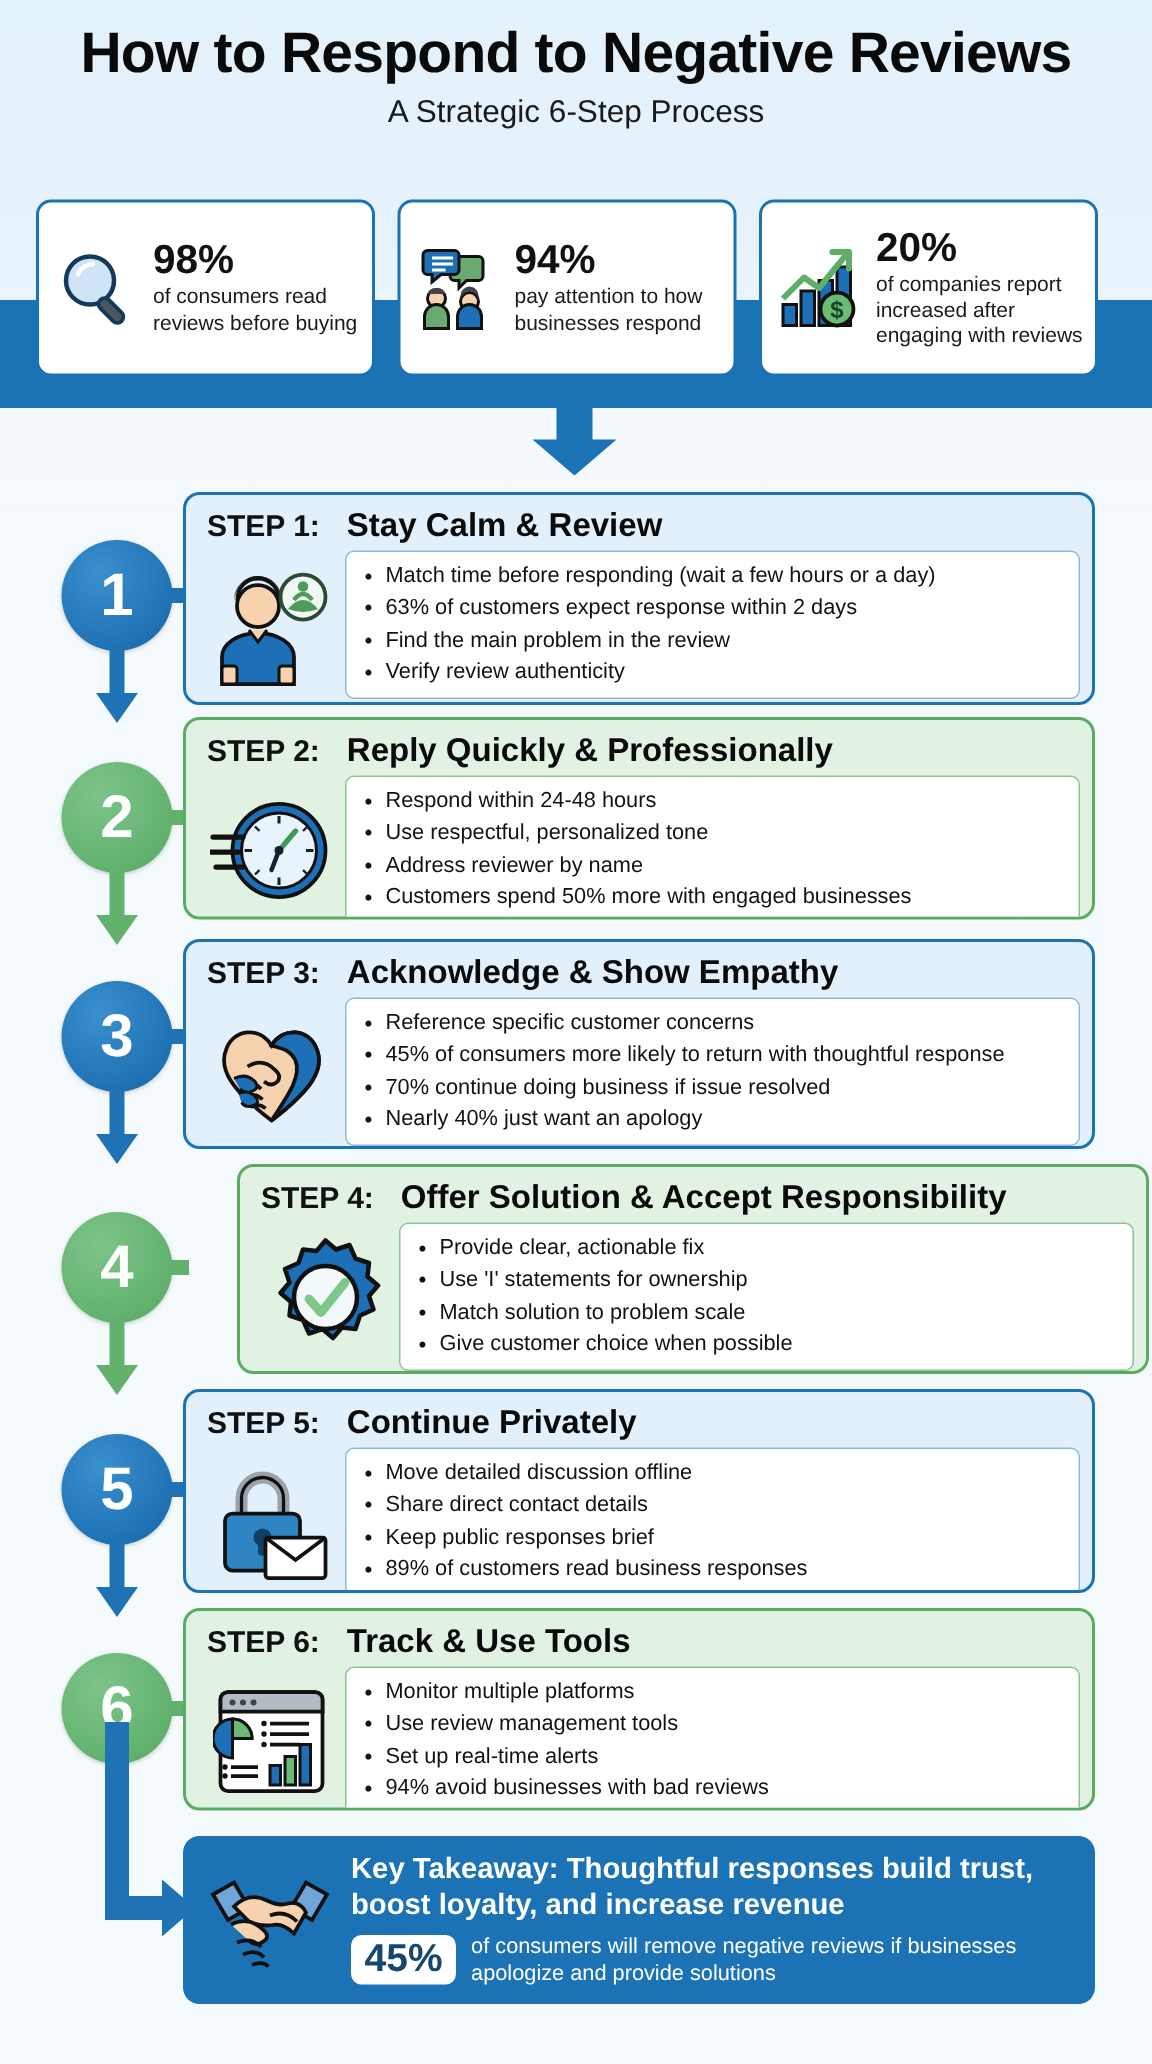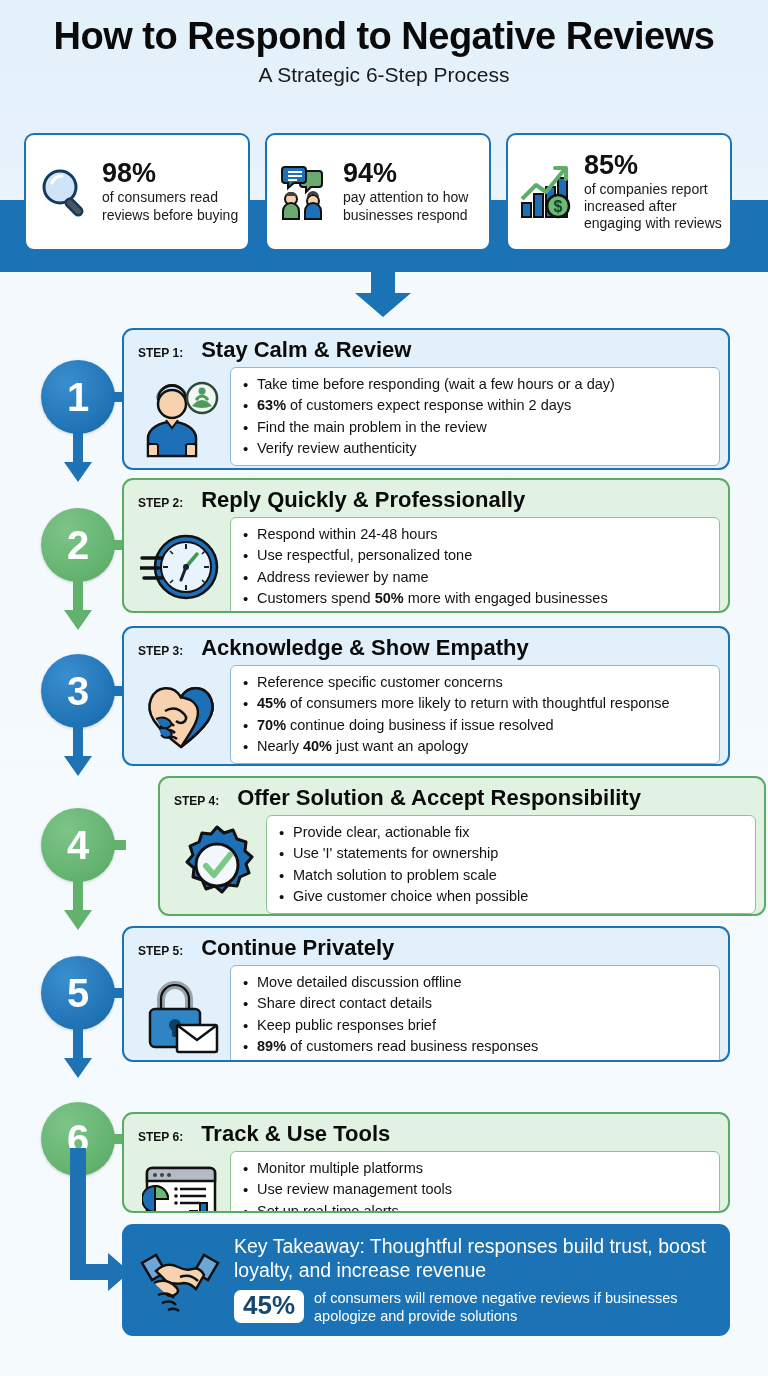--- a/index.html
+++ b/index.html
@@ -135,21 +135,21 @@
     background: #e2f2e2;
     border-color: #5bab63;
   }
   .step-head {
     display: flex;
     align-items: baseline;
     padding: 7px 10px 4px 14px;
     gap: 18px;
   }
   .step-label {
-    font-size: 12px;
+    font-size: 20px;
     font-weight: bold;
     color: #111111;
     white-space: nowrap;
   }
   .step-title {
     font-size: 22px;
     font-weight: bold;
     color: #0b0b0b;
     white-space: nowrap;
   }
@@ -189,21 +189,21 @@
     margin: 1px 0;
   }
   .bullets li::before {
     content: "\2022";
     position: absolute;
     left: -12px;
     top: 0;
     font-size: 15px;
     color: #111;
   }
-  .bullets b { font-weight: bold; }
+  .bullets b { font-weight: normal; }
 
   
   .step-num {
     position: absolute;
     left: 41px;
     width: 74px; height: 74px;
     border-radius: 50%;
     display: flex;
     align-items: center;
     justify-content: center;
@@ -250,21 +250,21 @@
     display: flex;
     align-items: center;
     justify-content: center;
   }
   #takeaway-content {
     flex: 1 1 auto;
     min-width: 0;
   }
   #takeaway-headline {
     font-size: 19.5px;
-    font-weight: normal;
+    font-weight: bold;
     color: #ffffff;
     line-height: 1.22;
     margin-bottom: 6px;
   }
   #takeaway-stat-row {
     display: flex;
     align-items: center;
     gap: 10px;
   }
   #takeaway-pct {
@@ -346,21 +346,21 @@
           <rect x="16" y="31" width="9" height="23" fill="#1d6fb8" stroke="#111" stroke-width="2"></rect>
           <rect x="28" y="24" width="9" height="30" fill="#1d6fb8" stroke="#111" stroke-width="2"></rect>
           <rect x="40" y="15" width="9" height="39" fill="#1d6fb8" stroke="#111" stroke-width="2"></rect>
           <path d="M4 36 L18 22 L28 29 L46 7" stroke="#5fae68" stroke-width="4" fill="none" stroke-linejoin="round"></path>
           <path d="M37 5 h11 v11" stroke="#5fae68" stroke-width="4" fill="none" stroke-linecap="round" stroke-linejoin="round"></path>
           <circle cx="40" cy="43" r="11" fill="#6cbb74" stroke="#111" stroke-width="2.5"></circle>
           <text x="40" y="49" font-size="16" font-weight="bold" text-anchor="middle" fill="#14452a" font-family="Liberation Sans, sans-serif">$</text>
         </svg>
       </div>
       <div class="stat-text">
-        <div class="stat-pct">85%</div>
+        <div class="stat-pct">20%</div>
         <div class="stat-desc">of companies report increased after engaging with reviews</div>
       </div>
     </div>
 
   </div>
 
   <div id="funnel-arrow">
     <svg width="72" height="52" viewBox="0 0 72 52">
       <polygon points="24,0 48,0 48,28 64,28 36,52 8,28 24,28" fill="#1b72b5"></polygon>
     </svg>
@@ -393,21 +393,21 @@
               <path d="M24 44 l6 8 l6 -8" fill="#f6d3ae" stroke="#111" stroke-width="2"></path>
               <rect x="6" y="68" width="10" height="12" rx="2" fill="#f6d3ae" stroke="#111" stroke-width="2"></rect>
               <rect x="44" y="68" width="10" height="12" rx="2" fill="#f6d3ae" stroke="#111" stroke-width="2"></rect>
               <circle cx="60" cy="22" r="15" fill="#f1f7f2" stroke="#2c4a36" stroke-width="2.5"></circle>
               <circle cx="60" cy="15" r="3.5" fill="#4e9b5c"></circle>
               <path d="M50 30 q10 -12 20 0 q-10 4 -20 0z" fill="#4e9b5c"></path>
               <path d="M54 24 q6 -8 12 0" stroke="#4e9b5c" stroke-width="3" fill="none"></path>
             </svg>
           </div>
           <ul class="bullets">
-            <li>Take time before responding (wait a few hours or a day)</li>
+            <li>Match time before responding (wait a few hours or a day)</li>
             <li><b>63%</b> of customers expect response within 2 days</li>
             <li>Find the main problem in the review</li>
             <li>Verify review authenticity</li>
           </ul>
         </div>
       </div>
     </div>
 
     <div class="step-row" style="height:148px;">
       <div class="step-num green" style="top:30px;">
@@ -561,21 +561,21 @@
           </ul>
         </div>
       </div>
     </div>
 
     <div class="step-row" style="height:150px;">
       <div class="step-num green" style="top:30px;">
         <span>6</span>
       </div>
       <div class="stub green" style="top:62px;"></div>
-      <div class="step-card green" style="top:0px;height:101px;margin-top:40px;">
+      <div class="step-card green" style="top:0px;height:135px;">
         <div class="step-head">
           <span class="step-label">STEP 6:</span>
           <span class="step-title">Track &amp; Use Tools</span>
         </div>
         <div class="step-body">
           <div class="step-icon">
             <svg width="78" height="76" viewBox="0 0 78 76">
               <rect x="5" y="5" width="68" height="66" rx="5" fill="#ffffff" stroke="#111" stroke-width="2.5"></rect>
               <path d="M5 10 a5 5 0 0 1 5 -5 h58 a5 5 0 0 1 5 5 v8 h-68z" fill="#b3bcc4" stroke="#111" stroke-width="2.5"></path>
               <circle cx="13" cy="12" r="2" fill="#3c434a"></circle>

